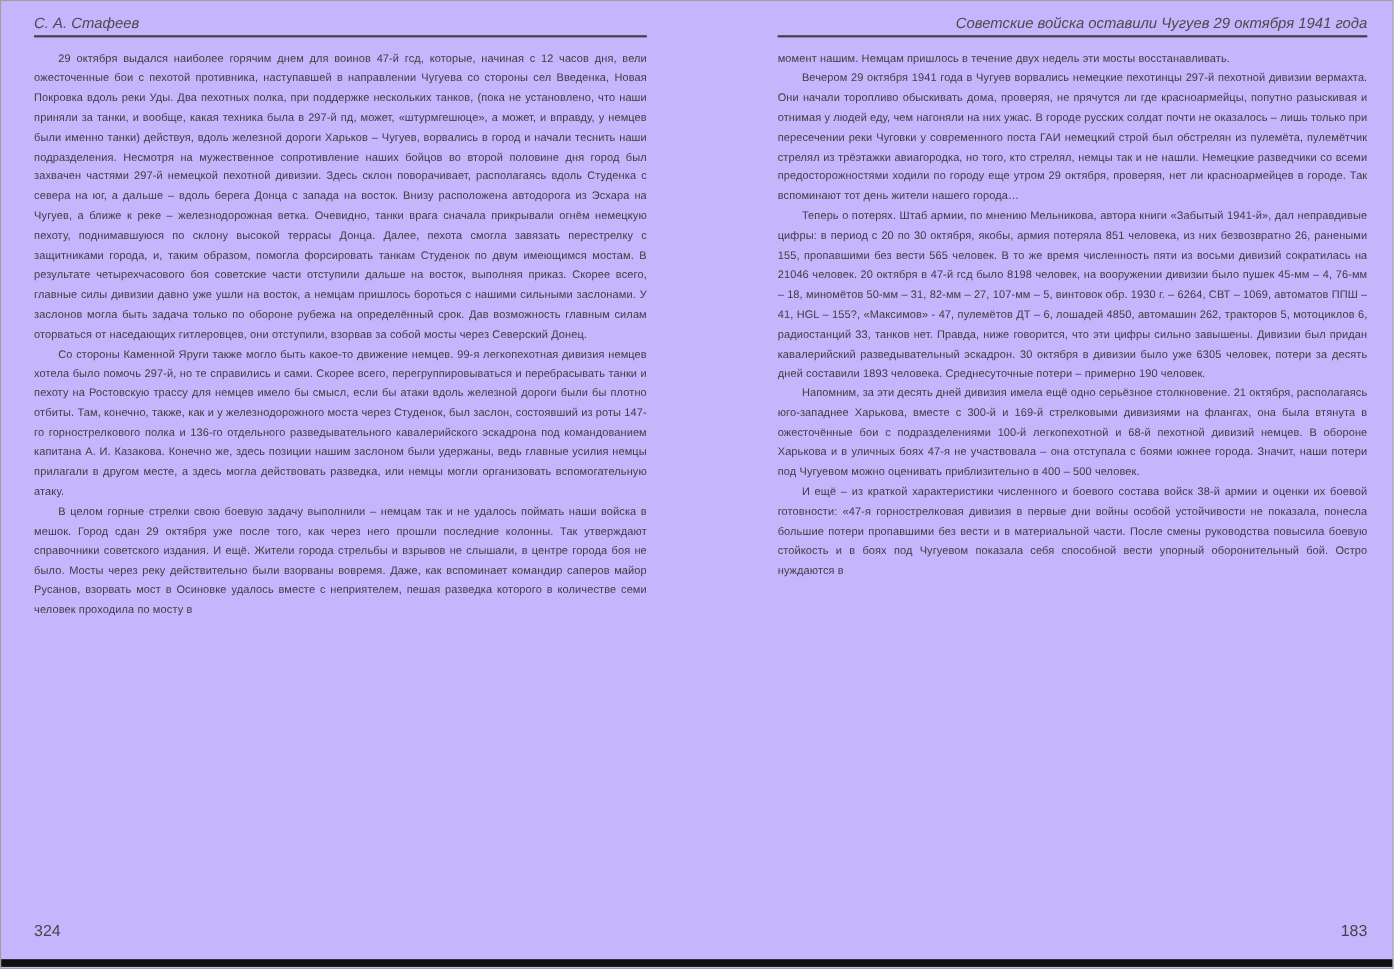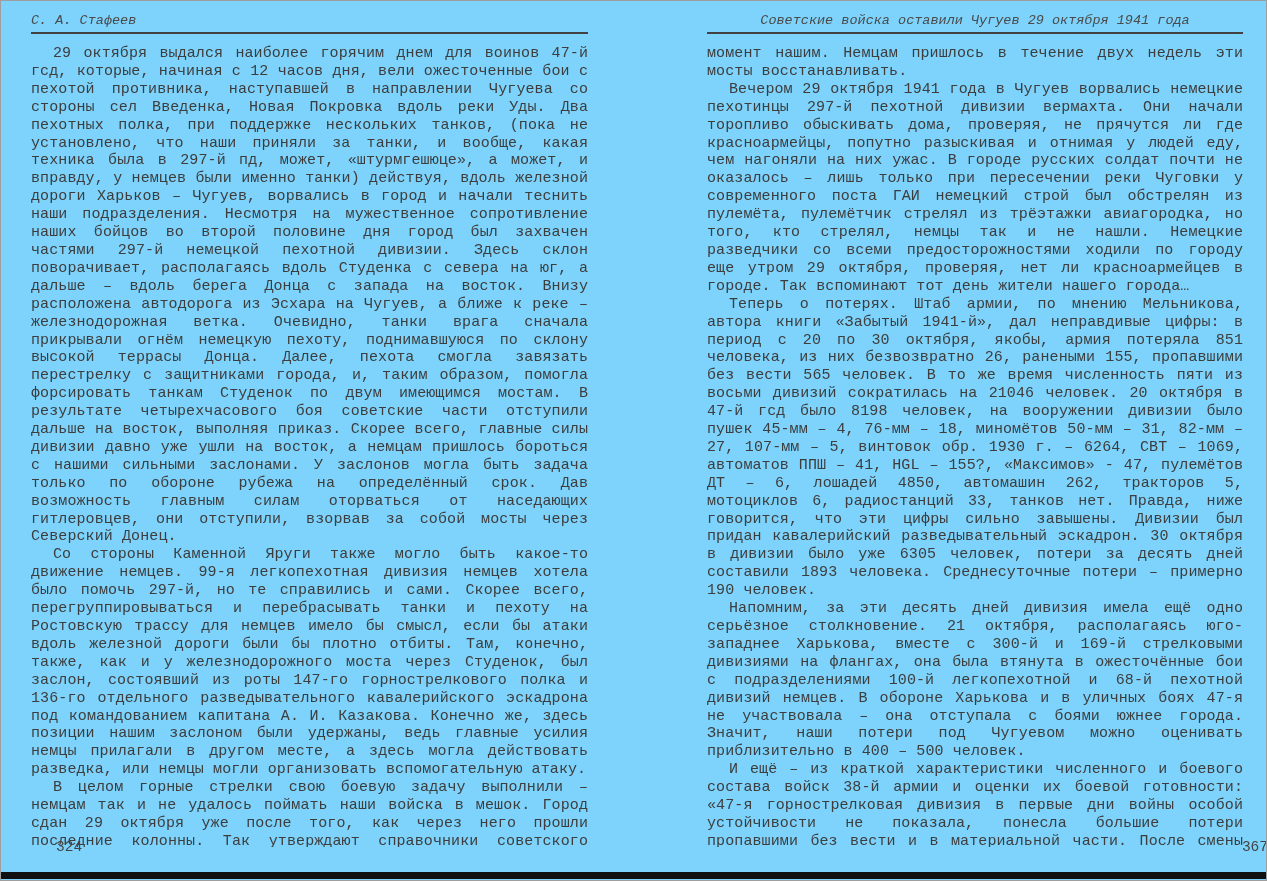--- a/index.html
+++ b/index.html
@@ -5,67 +5,66 @@
   html, body {
     margin: 0;
     padding: 0;
     background: #ffffff;
   }
   .page {
     position: relative;
     width: 1265px;
     height: 879px;
     border: 1px solid #9e9e9e;
-    background: #7dd3fc;
+    background: #c4b5fd;
     overflow: hidden;
-    font-family: Liberation Mono, monospace;
+    font-family: Liberation Sans, sans-serif;
     color: #3d3d3d;
   }
   .col {
     position: absolute;
     top: 12px;
   }
   .col-left  { left: 30px;  width: 557px; }
   .col-right { left: 706px; width: 536px; }
   .running-header {
     font-size: 13.5px;
     font-style: italic;
     color: #4a4a4a;
     height: 17px;
     white-space: nowrap;
     overflow: hidden;
   }
-  .col-right .running-header { text-align: center; }
+  .col-right .running-header { text-align: right; }
   .header-rule {
     height: 2px;
     background: #414141;
     margin: 2px 0 0 0;
     border: none;
   }
   .body-text {
     margin-top: 11px;
     height: 802px;
     overflow: hidden;
     text-align: justify;
-    font-size: 15px;
+    font-size: 10px;
     line-height: 17.9px;
     letter-spacing: 0.1px;
   }
   .body-text p {
     margin: 0;
     padding: 0;
     text-indent: 22px;
   }
   .body-text p.cont { text-indent: 0; }
   .page-number {
     position: absolute;
     top: 838px;
     font-size: 14.5px;
     color: #444444;
-    margin-left: 25px;
   }
   .page-number-left  { left: 30px; }
   .page-number-right { left: 706px; width: 536px; text-align: right; }
   .bottom-bar {
     position: absolute;
     left: 0;
     right: 0;
     bottom: 1px;
     height: 7px;
     background: #101010;
@@ -93,17 +92,17 @@
       <p class="cont">момент нашим. Немцам пришлось в течение двух недель эти мосты восстанавливать.</p>
       <p>Вечером 29 октября 1941 года в Чугуев ворвались немецкие пехотинцы 297-й пехотной дивизии вермахта. Они начали торопливо обыскивать дома, проверяя, не прячутся ли где красноармейцы, попутно разыскивая и отнимая у людей еду, чем нагоняли на них ужас. В городе русских солдат почти не оказалось – лишь только при пересечении реки Чуговки у современного поста ГАИ немецкий строй был обстрелян из пулемёта, пулемётчик стрелял из трёэтажки авиагородка, но того, кто стрелял, немцы так и не нашли. Немецкие разведчики со всеми предосторожностями ходили по городу еще утром 29 октября, проверяя, нет ли красноармейцев в городе. Так вспоминают тот день жители нашего города…</p>
       <p>Теперь о потерях. Штаб армии, по мнению Мельникова, автора книги «Забытый 1941-й», дал неправдивые цифры: в период с 20 по 30 октября, якобы, армия потеряла 851 человека, из них безвозвратно 26, ранеными 155, пропавшими без вести 565 человек. В то же время численность пяти из восьми дивизий сократилась на 21046 человек. 20 октября в 47-й гсд было 8198 человек, на вооружении дивизии было пушек 45-мм – 4, 76-мм – 18, миномётов 50-мм – 31, 82-мм – 27, 107-мм – 5, винтовок обр. 1930 г. – 6264, СВТ – 1069, автоматов ППШ – 41, HGL – 155?, «Максимов» - 47, пулемётов ДТ – 6, лошадей 4850, автомашин 262, тракторов 5, мотоциклов 6, радиостанций 33, танков нет. Правда, ниже говорится, что эти цифры сильно завышены. Дивизии был придан кавалерийский разведывательный эскадрон. 30 октября в дивизии было уже 6305 человек, потери за десять дней составили 1893 человека. Среднесуточные потери – примерно 190 человек.</p>
       <p>Напомним, за эти десять дней дивизия имела ещё одно серьёзное столкновение. 21 октября, располагаясь юго-западнее Харькова, вместе с 300-й и 169-й стрелковыми дивизиями на флангах, она была втянута в ожесточённые бои с подразделениями 100-й легкопехотной и 68-й пехотной дивизий немцев. В обороне Харькова и в уличных боях 47-я не участвовала – она отступала с боями южнее города. Значит, наши потери под Чугуевом можно оценивать приблизительно в 400 – 500 человек.</p>
       <p>И ещё – из краткой характеристики численного и боевого состава войск 38-й армии и оценки их боевой готовности: «47-я горнострелковая дивизия в первые дни войны особой устойчивости не показала, понесла большие потери пропавшими без вести и в материальной части. После смены руководства повысила боевую стойкость и в боях под Чугуевом показала себя способной вести упорный оборонительный бой. Остро нуждаются в</p>
     </div>
   </div>
 
   <div class="page-number page-number-left">324</div>
 
-  <div class="page-number page-number-right">367</div>
+  <div class="page-number page-number-right">183</div>
 
   <div class="bottom-bar"></div>
 
 </div>
 
 </body></html>

